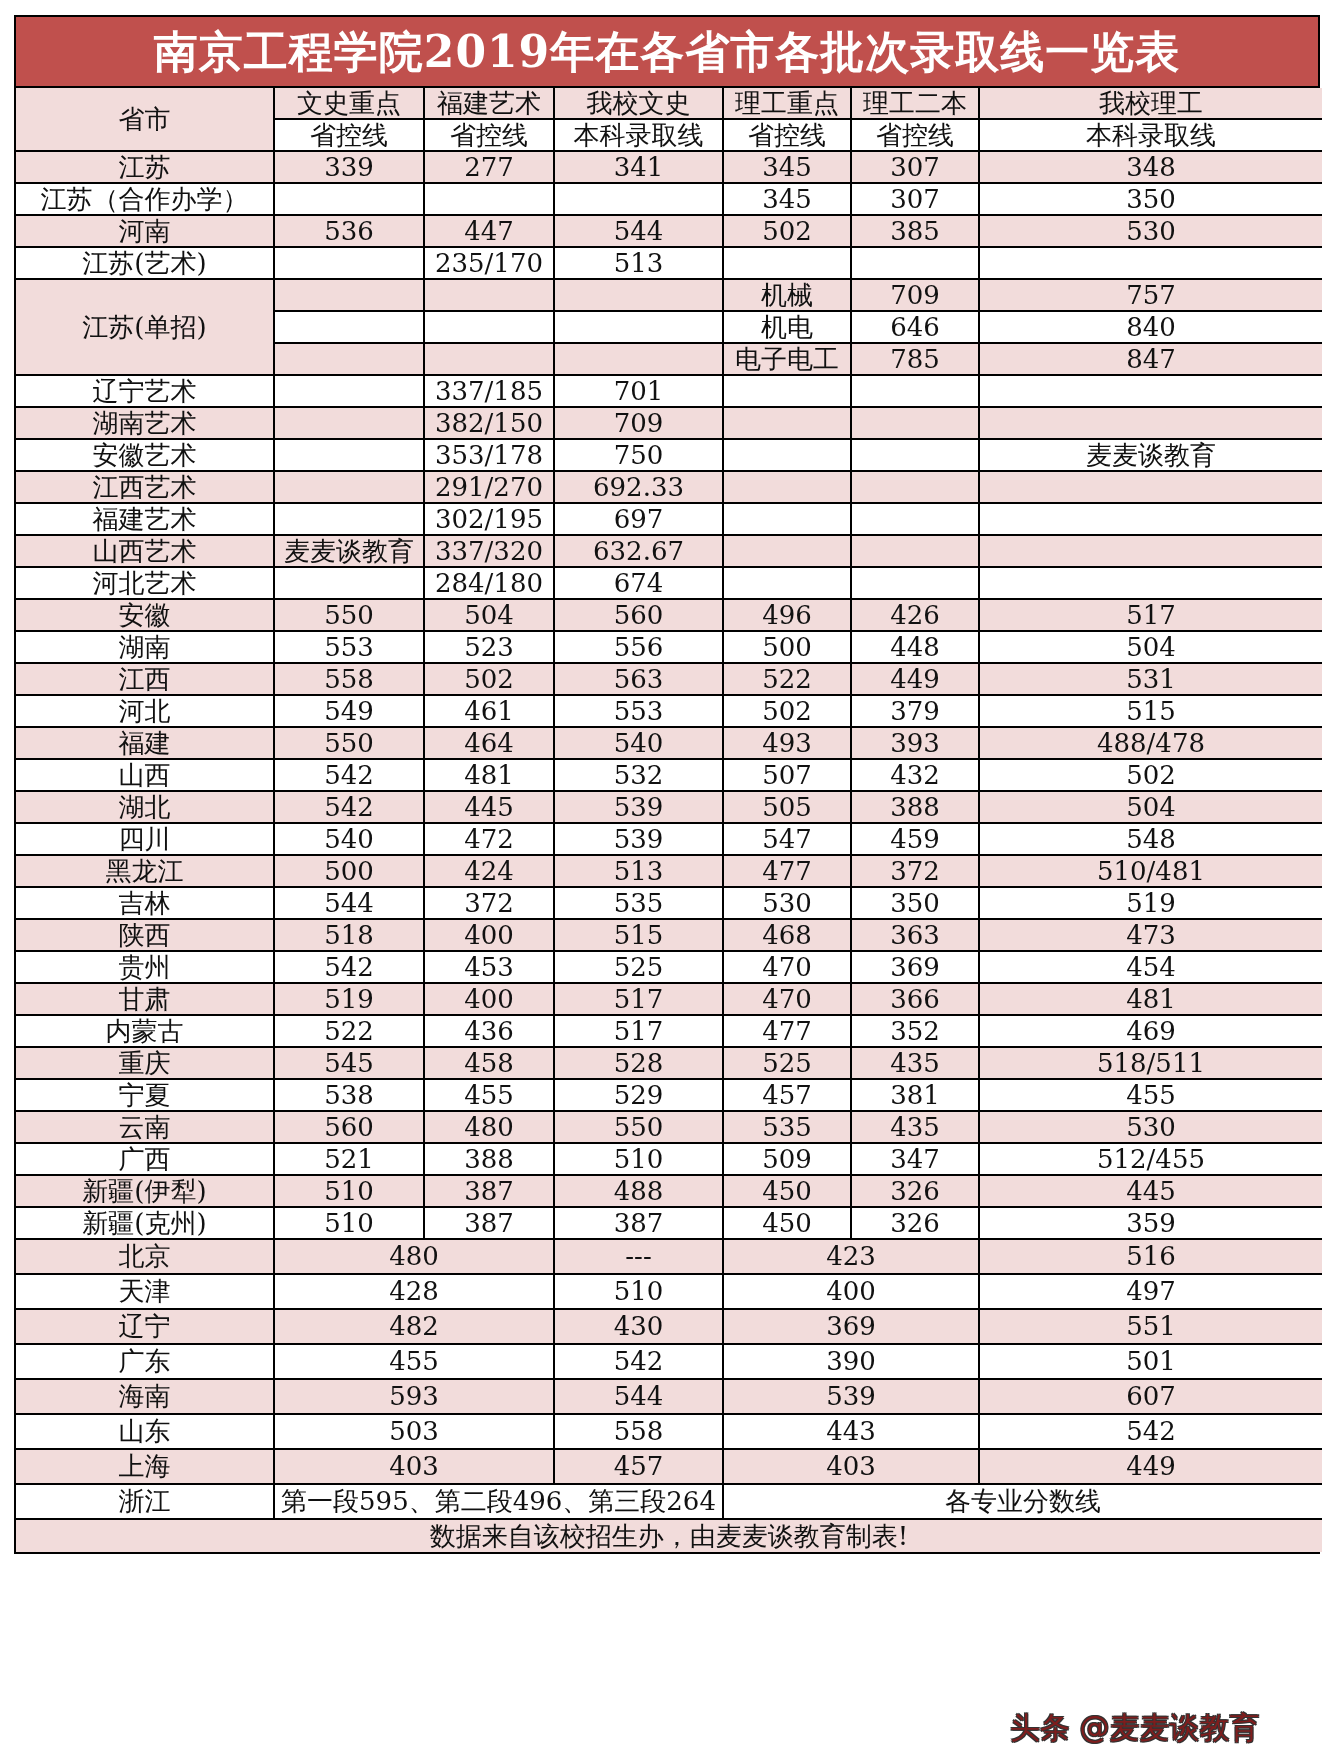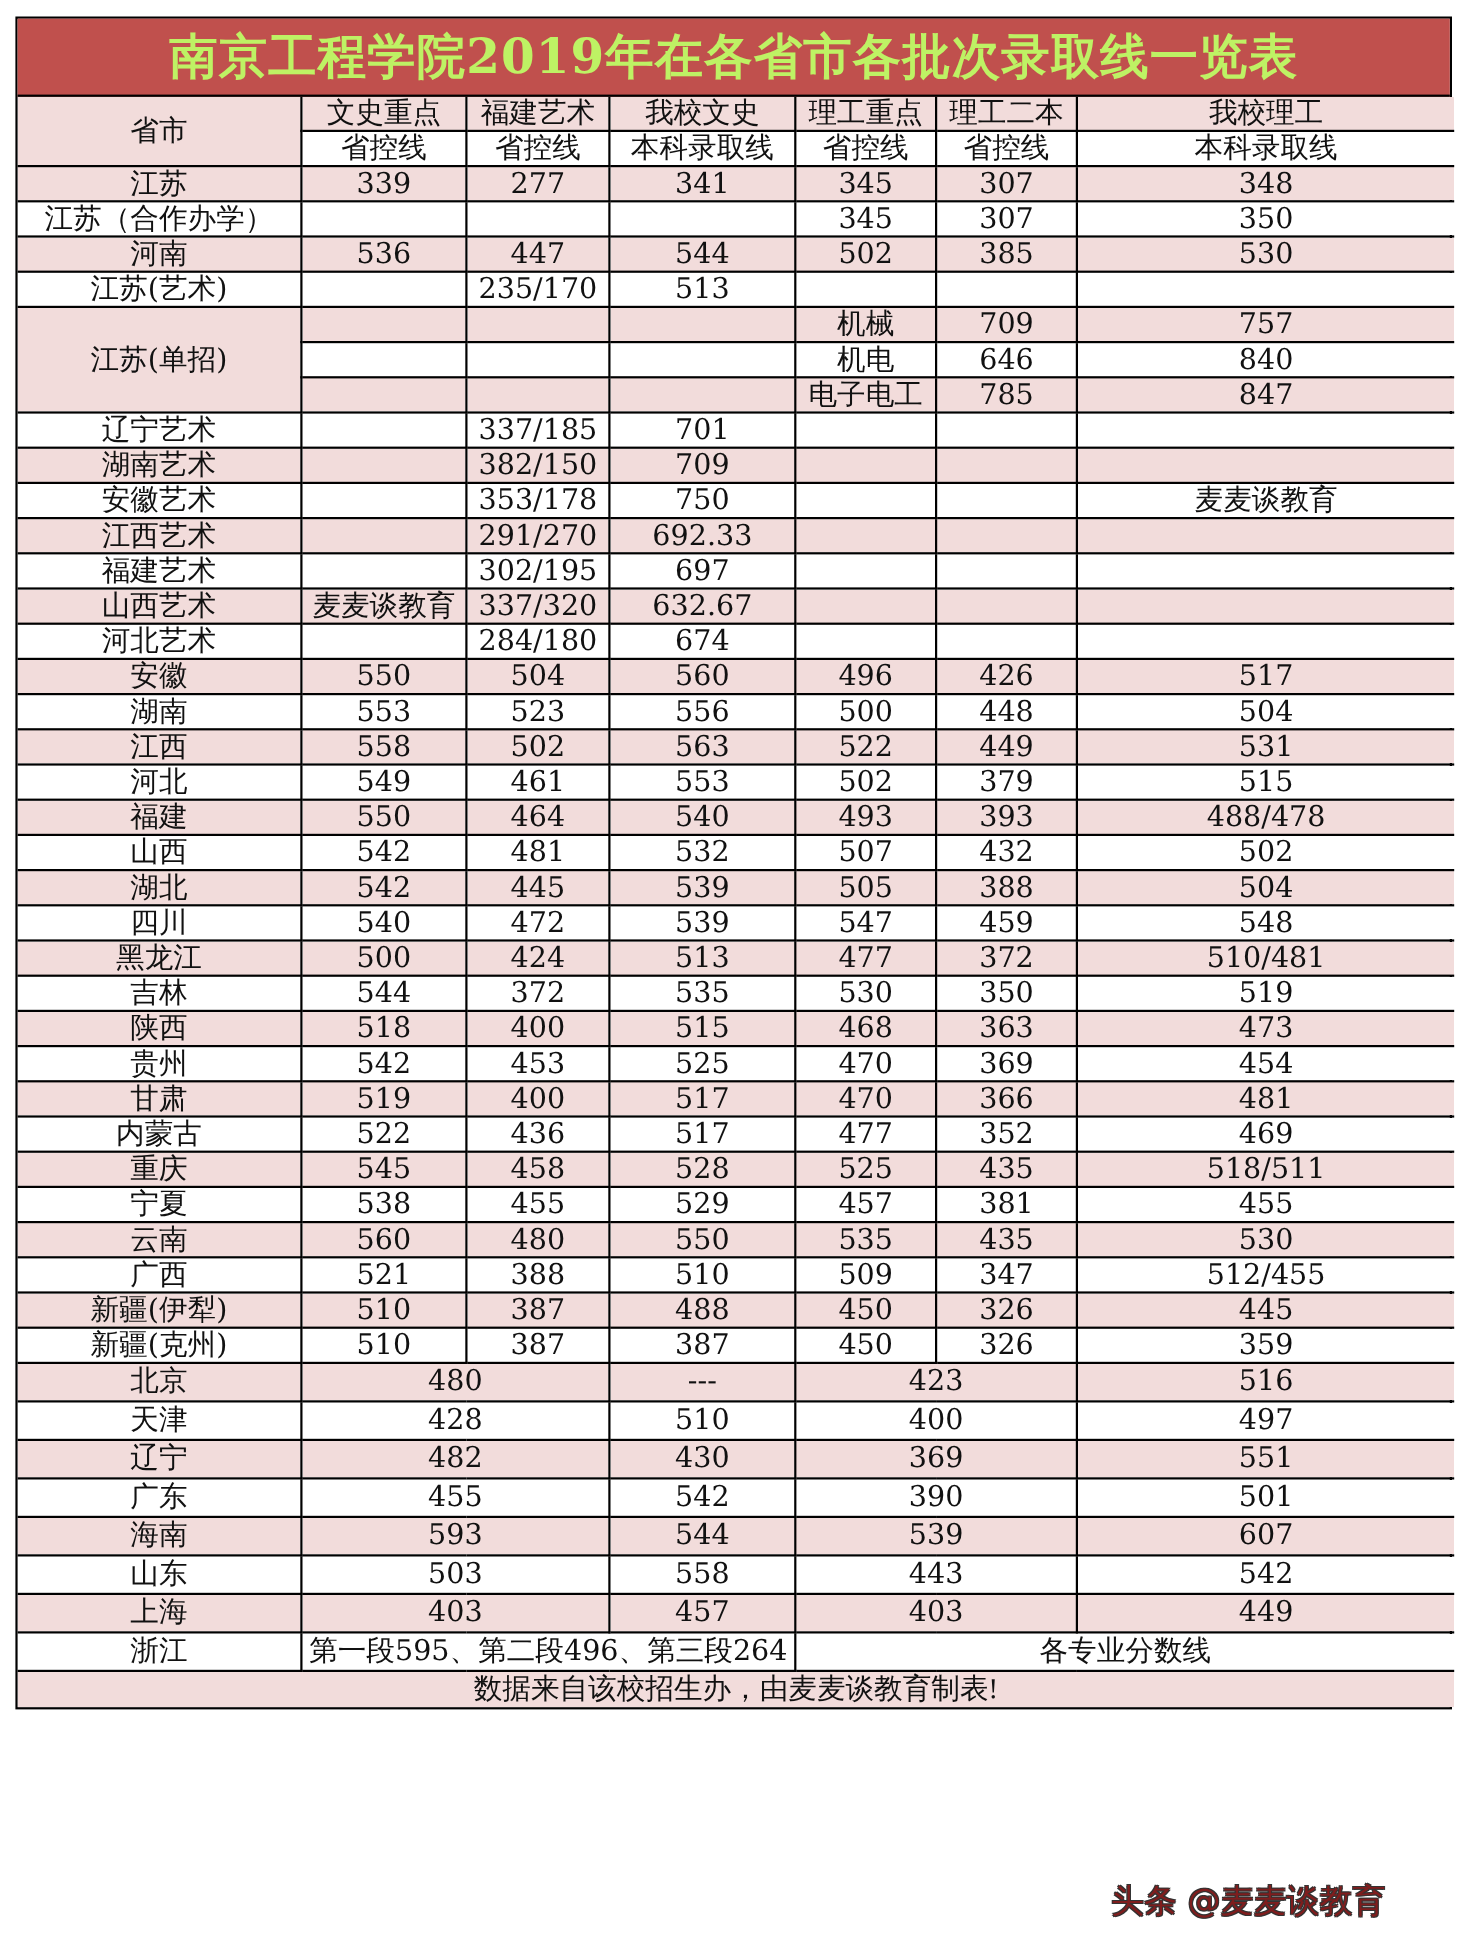--- a/index.html
+++ b/index.html
@@ -1,29 +1,29 @@
 <!DOCTYPE html>
 <html><head>
 <meta charset="utf-8">
 <style>
   html, body { margin:0; padding:0; background:#ffffff; }
   body { width:1334px; height:1760px; position:relative; font-family:"DejaVu Serif", "Liberation Serif", serif; }
   .sheet { position:absolute; left:14px; top:15px; width:1306px; border:2px solid #000; box-sizing:border-box; }
-  .title { height:69px; background:#c0504d; color:#bef264; font-size:44px; font-weight:bold; text-align:center; line-height:69px; letter-spacing:1px; border-bottom:2px solid #000; white-space:nowrap; overflow:hidden; }
+  .title { height:69px; background:#c0504d; color:#ffffff; font-size:44px; font-weight:bold; text-align:center; line-height:69px; letter-spacing:1px; border-bottom:2px solid #000; white-space:nowrap; overflow:hidden; }
   table { border-collapse:collapse; width:100%; table-layout:fixed; }
   td { border:2px solid #000; text-align:center; font-size:26px; color:#111; padding:0; height:30px; line-height:30px; white-space:nowrap; overflow:hidden; }
   tr:first-child td { border-top:none; }
   td:first-child { border-left:none; }
   td:last-child { border-right:none; }
   tr:last-child td { border-bottom:none; }
   .pink td, td.pink { background:#f2dcdb; }
   .white td, td.white { background:#ffffff; }
   .hdr td { height:30px; }
   .wide td { height:33px; line-height:33px;margin-left:45px; }
-  .footer td { height:32px;font-family:Liberation Serif, serif; }
+  .footer td { height:32px; }
   .watermark { position:absolute; left:1010px; top:1708px; font-family:"DejaVu Sans", sans-serif; font-size:30px; color:#7f1d1d; text-shadow:1px 1px 0 #333, -1px -1px 0 #333, 1px -1px 0 #333, -1px 1px 0 #333; white-space:nowrap; }
 </style>
 </head>
 <body>
 
 <div class="sheet">
   <div class="title">南京工程学院2019年在各省市各批次录取线一览表</div>
   <table>
     <colgroup>
       <col style="width:258px">

